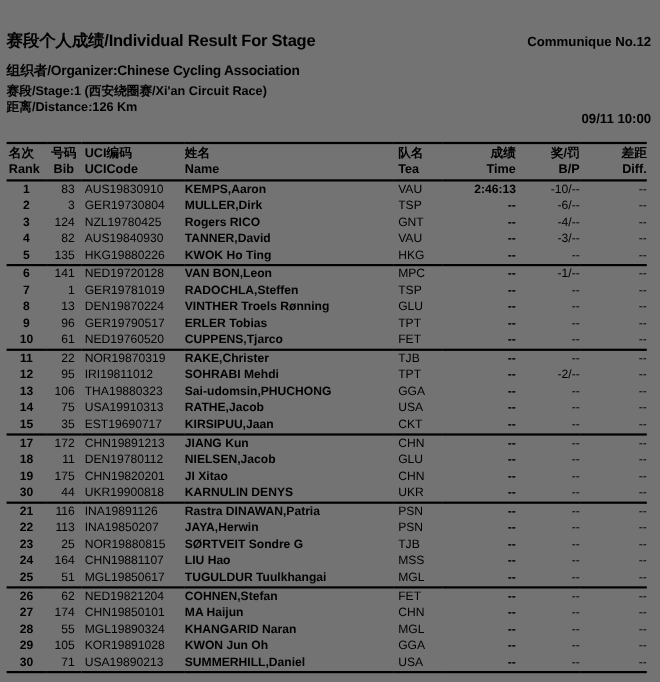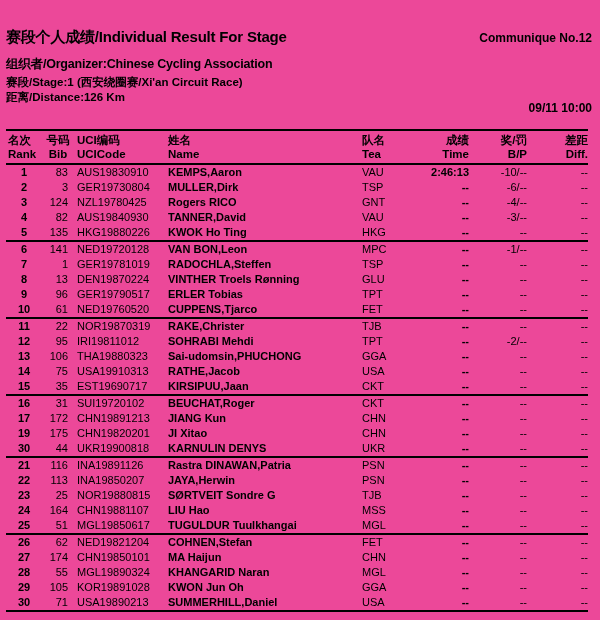--- a/index.html
+++ b/index.html
@@ -1,21 +1,21 @@
 <!DOCTYPE html>
 <html><head>
 <meta charset="utf-8">
 <style>
   html, body { margin: 0; padding: 0; background: #ffffff; }
   body {
     width: 600px; height: 620px; overflow: hidden;
     font-family: "Liberation Sans", "DejaVu Sans", sans-serif;
     color: #000000;
   }
-  .page { position: relative; width: 600px; height: 620px; background: #ec4899; }
+  .page { position: relative; width: 600px; height: 620px; background: #737373; }
 
   .doc-title   { position: absolute; top: 28px;  left: 6px;  font-size: 15px;   font-weight: bold; letter-spacing: -0.2px; }
   .communique  { position: absolute; top: 31px;  right: 8px; font-size: 12px;   font-weight: bold; }
   .organizer   { position: absolute; top: 56px;  left: 6px;  font-size: 12.5px; font-weight: bold; letter-spacing: -0.2px; }
   .stage-line  { position: absolute; top: 75px;  left: 6px;  font-size: 11.5px; font-weight: bold; }
   .dist-line   { position: absolute; top: 90px;  left: 6px;  font-size: 11.5px; font-weight: bold; }
   .avg-line    { position: absolute; top: 105px; left: 6px;  font-size: 11.5px; font-weight: bold; }
   .time-limit  { position: absolute; top: 84px;  right: 8px; font-size: 12px;   font-weight: bold; }
   .datetime    { position: absolute; top: 101px; right: 8px; font-size: 12px;   font-weight: bold; }
 
@@ -250,40 +250,40 @@
             <td class="col-rank">15</td>
             <td class="col-bib">35</td>
             <td class="col-ucicode">EST19690717</td>
             <td class="col-name">KIRSIPUU,Jaan</td>
             <td class="col-team">CKT</td>
             <td class="col-time">--</td>
             <td class="col-bp">--</td>
             <td class="col-diff">--</td>
           </tr>
           <tr>
-            <td class="col-rank">16</td>
-            <td class="col-bib">31</td>
-            <td class="col-ucicode">SUI19720102</td>
-            <td class="col-name">BEUCHAT,Roger</td>
-            <td class="col-team">CKT</td>
-            <td class="col-time">--</td>
-            <td class="col-bp">--</td>
-            <td class="col-diff">--</td>
-          </tr>
-          <tr>
             <td class="col-rank">17</td>
             <td class="col-bib">172</td>
             <td class="col-ucicode">CHN19891213</td>
             <td class="col-name">JIANG Kun</td>
             <td class="col-team">CHN</td>
             <td class="col-time">--</td>
             <td class="col-bp">--</td>
             <td class="col-diff">--</td>
           </tr>
           <tr>
+            <td class="col-rank">18</td>
+            <td class="col-bib">11</td>
+            <td class="col-ucicode">DEN19780112</td>
+            <td class="col-name">NIELSEN,Jacob</td>
+            <td class="col-team">GLU</td>
+            <td class="col-time">--</td>
+            <td class="col-bp">--</td>
+            <td class="col-diff">--</td>
+          </tr>
+          <tr>
             <td class="col-rank">19</td>
             <td class="col-bib">175</td>
             <td class="col-ucicode">CHN19820201</td>
             <td class="col-name">JI Xitao</td>
             <td class="col-team">CHN</td>
             <td class="col-time">--</td>
             <td class="col-bp">--</td>
             <td class="col-diff">--</td>
           </tr>
           <tr class="group-end">

